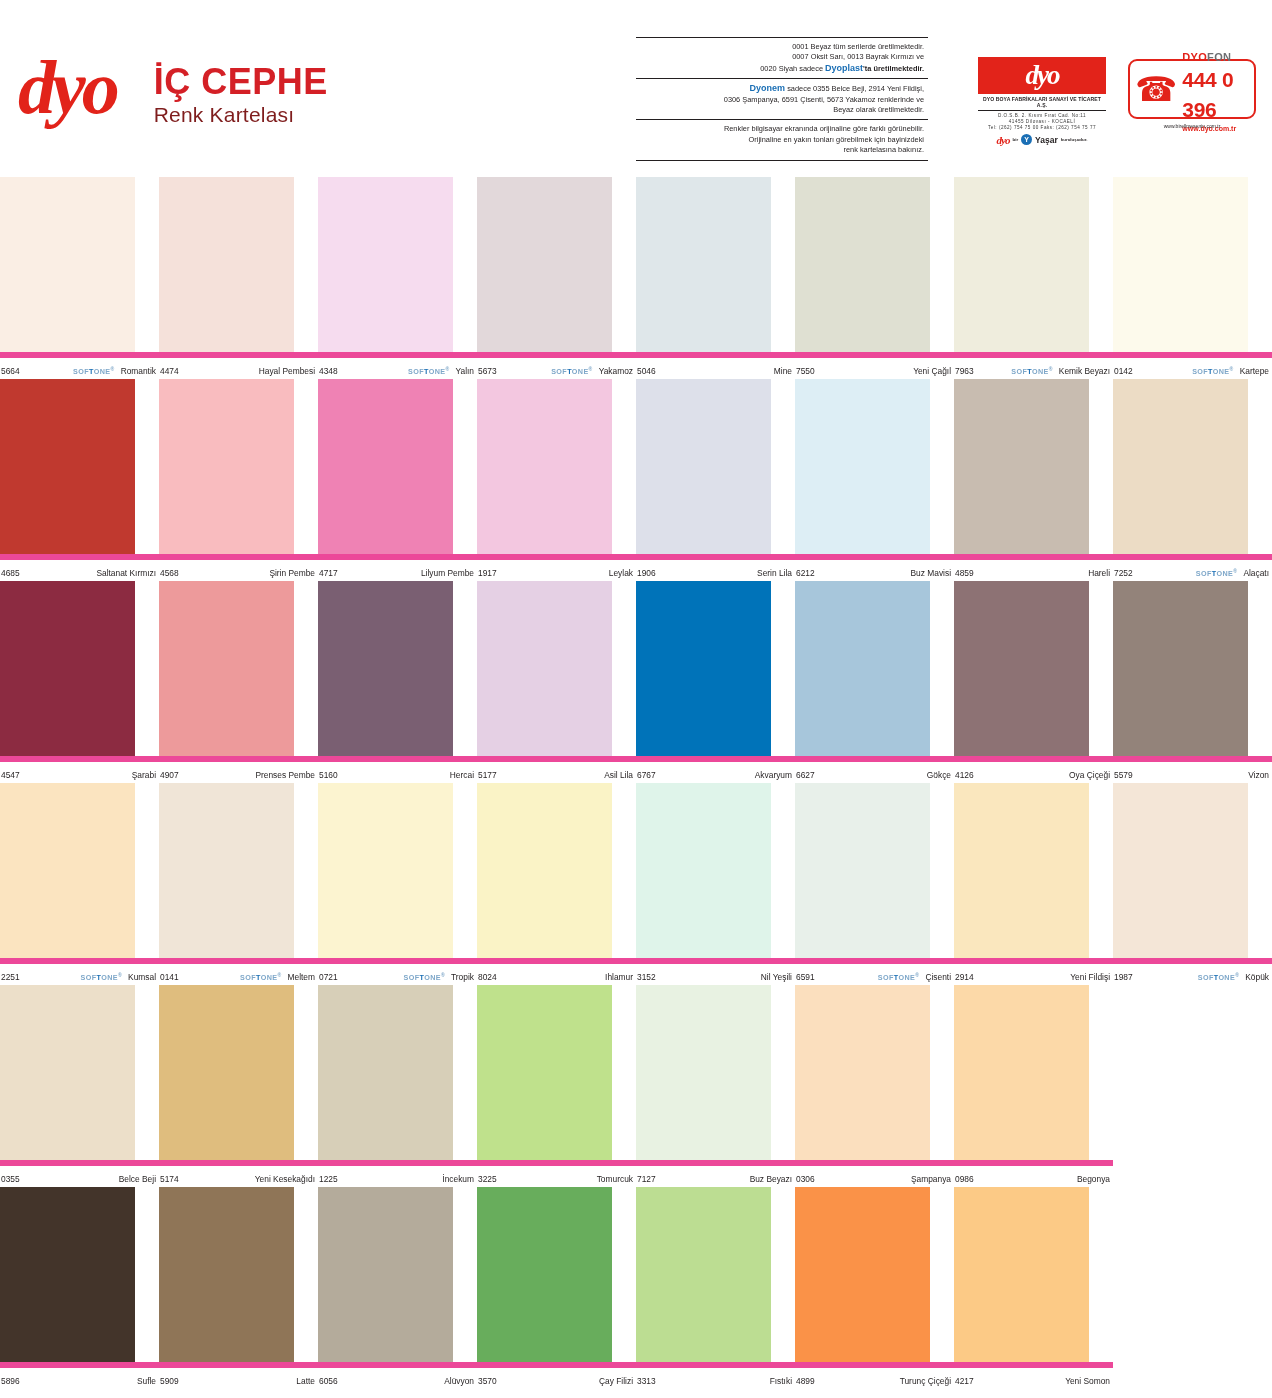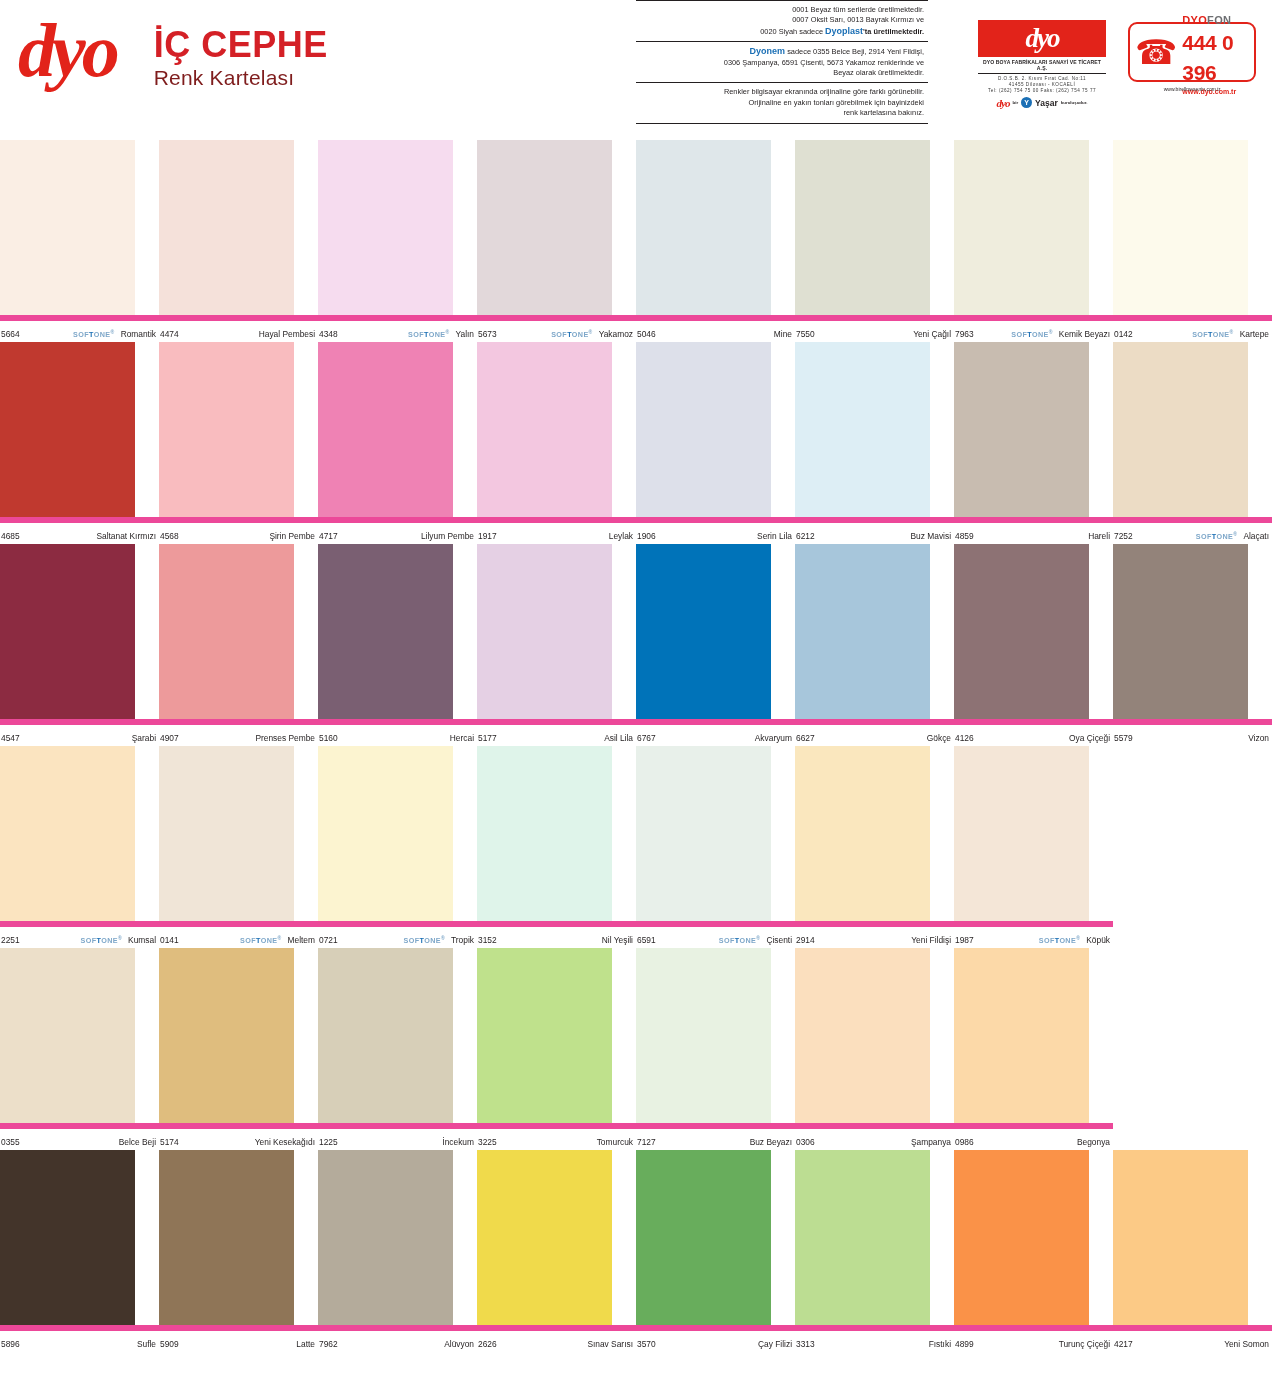--- a/index.html
+++ b/index.html
@@ -5,21 +5,21 @@
   * { box-sizing: border-box; }
   html, body { margin:0; padding:0; }
   body {
     width:1272px; height:1398px;
     background:#ffffff;
     font-family:"Liberation Sans", sans-serif;
     overflow:hidden;
   }
 
   
-  .header { position:relative; width:1115px; height:140px; }
+  .header { position:relative; width:1115px; height:140px;margin-top:37px; }
 
   .brand-block { position:absolute; left:18px; top:12px; display:flex; align-items:flex-start; }
   .dyo-logo {
     font-family:"Liberation Serif", serif;
     font-style:italic; font-weight:bold;
     font-size:76px; color:#e2231a; letter-spacing:-4px;
     line-height:76px; padding-right:10px;
   }
   .brand-text { margin-left:28px; padding-top:14px; }
   .brand-title {
@@ -375,20 +375,27 @@
       </div>
       <div class="cell">
         <div class="swatch" style="background: rgb(252, 244, 208);"></div>
         <div class="label">
           <span class="code">0721</span>
           <span class="softone"><span>SOF</span><span class="dark">T</span><span>ONE</span><span class="sup">®</span></span>
           <span class="name">Tropik</span>
         </div>
       </div>
       <div class="cell">
+        <div class="swatch" style="background: rgb(250, 243, 198);"></div>
+        <div class="label">
+          <span class="code">8024</span>
+          <span class="name">Ihlamur</span>
+        </div>
+      </div>
+      <div class="cell">
         <div class="swatch" style="background: rgb(223, 244, 234);"></div>
         <div class="label">
           <span class="code">3152</span>
           <span class="name">Nil Yeşili</span>
         </div>
       </div>
       <div class="cell">
         <div class="swatch" style="background: rgb(232, 240, 234);"></div>
         <div class="label">
           <span class="code">6591</span>
@@ -474,29 +481,22 @@
       <div class="cell">
         <div class="swatch" style="background: rgb(143, 117, 87);"></div>
         <div class="label">
           <span class="code">5909</span>
           <span class="name">Latte</span>
         </div>
       </div>
       <div class="cell">
         <div class="swatch" style="background: rgb(180, 171, 155);"></div>
         <div class="label">
-          <span class="code">7962</span>
+          <span class="code">6056</span>
           <span class="name">Alüvyon</span>
-        </div>
-      </div>
-      <div class="cell">
-        <div class="swatch" style="background: rgb(240, 218, 75);"></div>
-        <div class="label">
-          <span class="code">2626</span>
-          <span class="name">Sınav Sarısı</span>
         </div>
       </div>
       <div class="cell">
         <div class="swatch" style="background: rgb(104, 173, 92);"></div>
         <div class="label">
           <span class="code">3570</span>
           <span class="name">Çay Filizi</span>
         </div>
       </div>
       <div class="cell">

